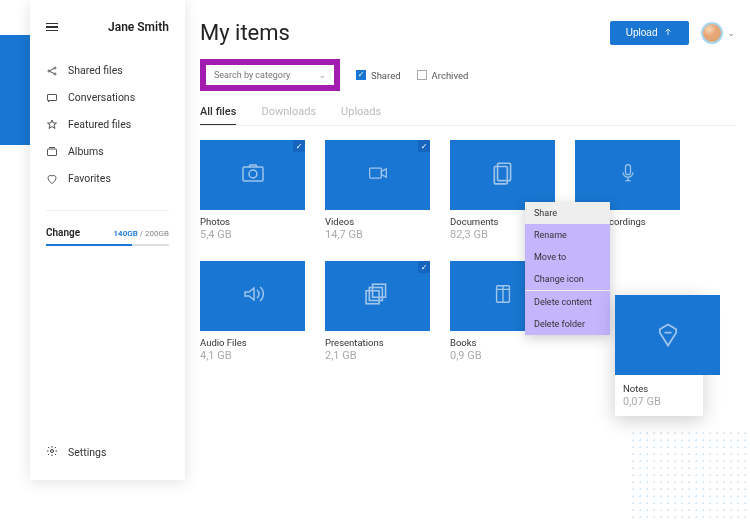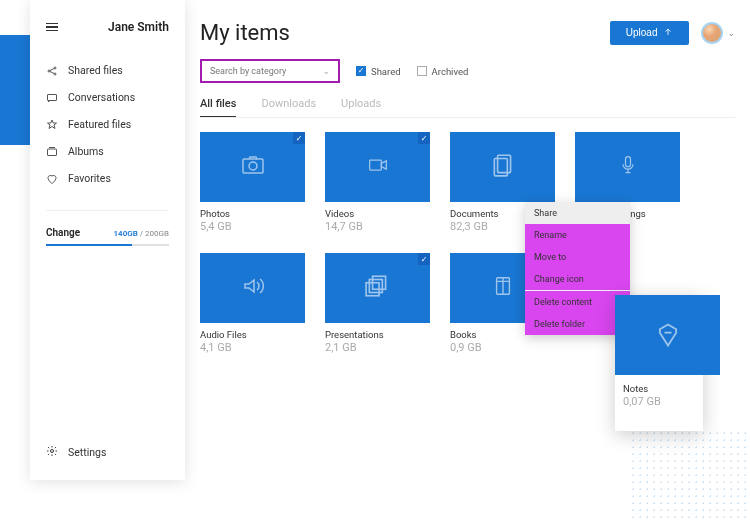--- a/index.html
+++ b/index.html
@@ -25,46 +25,46 @@
   .main { position:absolute; left:200px; top:20px; right:15px; bottom:15px; }
   .header { display:flex; align-items:center; justify-content:space-between; margin-bottom:14px; }
   .title { font-size:22px; font-weight:400; color:#222; }
   .header-right { display:flex; align-items:center; gap:12px; }
   .upload-btn { background:#1976d2; color:#fff; border:none; padding:6px 16px; font-size:10px; border-radius:2px; cursor:pointer; display:flex; align-items:center; gap:6px; }
   .avatar-wrap { display:flex; align-items:center; gap:4px; cursor:pointer; }
   .avatar { width:22px; height:22px; border-radius:50%; background: radial-gradient(circle at 35% 30%, #f8d7b5 0%, #e8a576 40%, #d4a373 100%); border:2px solid #a7d4f0; }
   .chev { font-size:9px; color:#888; }
 
   .filters { display:flex; align-items:center; gap:16px; margin-bottom:14px; }
-  .select { border:2px solid #a21caf; background:#fff; padding:5px 8px; font-size:9px; color:#777; width:140px; display:flex; justify-content:space-between; align-items:center; cursor:pointer; }
+  .select { border:6px solid #a21caf; background:#fff; padding:5px 8px; font-size:9px; color:#777; width:140px; display:flex; justify-content:space-between; align-items:center; cursor:pointer; }
   .check-wrap { display:flex; align-items:center; gap:5px; font-size:9.5px; color:#555; cursor:pointer; }
   .checkbox { width:10px; height:10px; border:1px solid #1976d2; display:flex; align-items:center; justify-content:center; }
   .checkbox.checked { background:#1976d2; }
   .checkbox.unchecked { border-color:#aaa; }
   .checkmark { color:#fff; font-size:8px; line-height:1; }
 
   .tabs { display:flex; gap:25px; border-bottom:1px solid #eee; margin-bottom:14px; }
   .tab { font-size:11px; color:#bbb; padding-bottom:6px; cursor:pointer; }
   .tab.active { color:#333; font-weight:500; border-bottom:1.5px solid #333; }
 
   .grid { display:grid; grid-template-columns: repeat(4, 105px); gap:20px; }
   .card { width:105px; }
   .thumb { width:105px; height:70px; background:#1976d2; position:relative; display:flex; align-items:center; justify-content:center; }
   .thumb svg { stroke:#9fc5ed; fill:none; stroke-width:1.5; }
   .corner-check { position:absolute; top:0; right:0; width:12px; height:12px; background:#1565c0; display:flex; align-items:center; justify-content:center; }
   .corner-check span { color:#fff; font-size:8px; }
   .card-label { font-size:9.5px; color:#333; margin-top:6px; }
   .card-size { font-size:11px; color:#aaa; margin-top:1px; }
 
-  .context-menu { position:absolute; left:525px; top:202px; width:105px; background:#d946ef; box-shadow:0 3px 12px rgba(0,0,0,0.2); z-index:10; }
+  .context-menu { position:absolute; left:525px; top:202px; width:85px; background:#c4b5fd; box-shadow:0 3px 12px rgba(0,0,0,0.2); z-index:10; }
   .cm-item { font-size:9px; color:#333; padding:6px 9px; cursor:pointer; }
   .cm-item:hover, .cm-item.hover { background:#eee; }
   .cm-sep { height:1px; background:#eee; margin:0; }
 
-  .notes-card { position:absolute; left:615px; top:295px; width:88px; background:#fff; box-shadow:0 4px 18px rgba(0,0,0,0.2); z-index:11; padding-bottom:23px; }
+  .notes-card { position:absolute; left:615px; top:295px; width:88px; background:#fff; box-shadow:0 4px 18px rgba(0,0,0,0.2); z-index:11; padding-bottom:8px; }
   .notes-card .thumb { height:80px; }
   .notes-card .card-label { margin-left:8px; margin-top:8px; }
   .notes-card .card-size { margin-left:8px; }
 
   .dots { position:absolute; right:0; bottom:0; width:120px; height:90px; background-image: radial-gradient(#b3d4f0 1px, transparent 1px); background-size:7px 7px; opacity:0.6; z-index:0; }
 </style>
 </head>
 <body>
 
 <div class="blue-block"></div>

